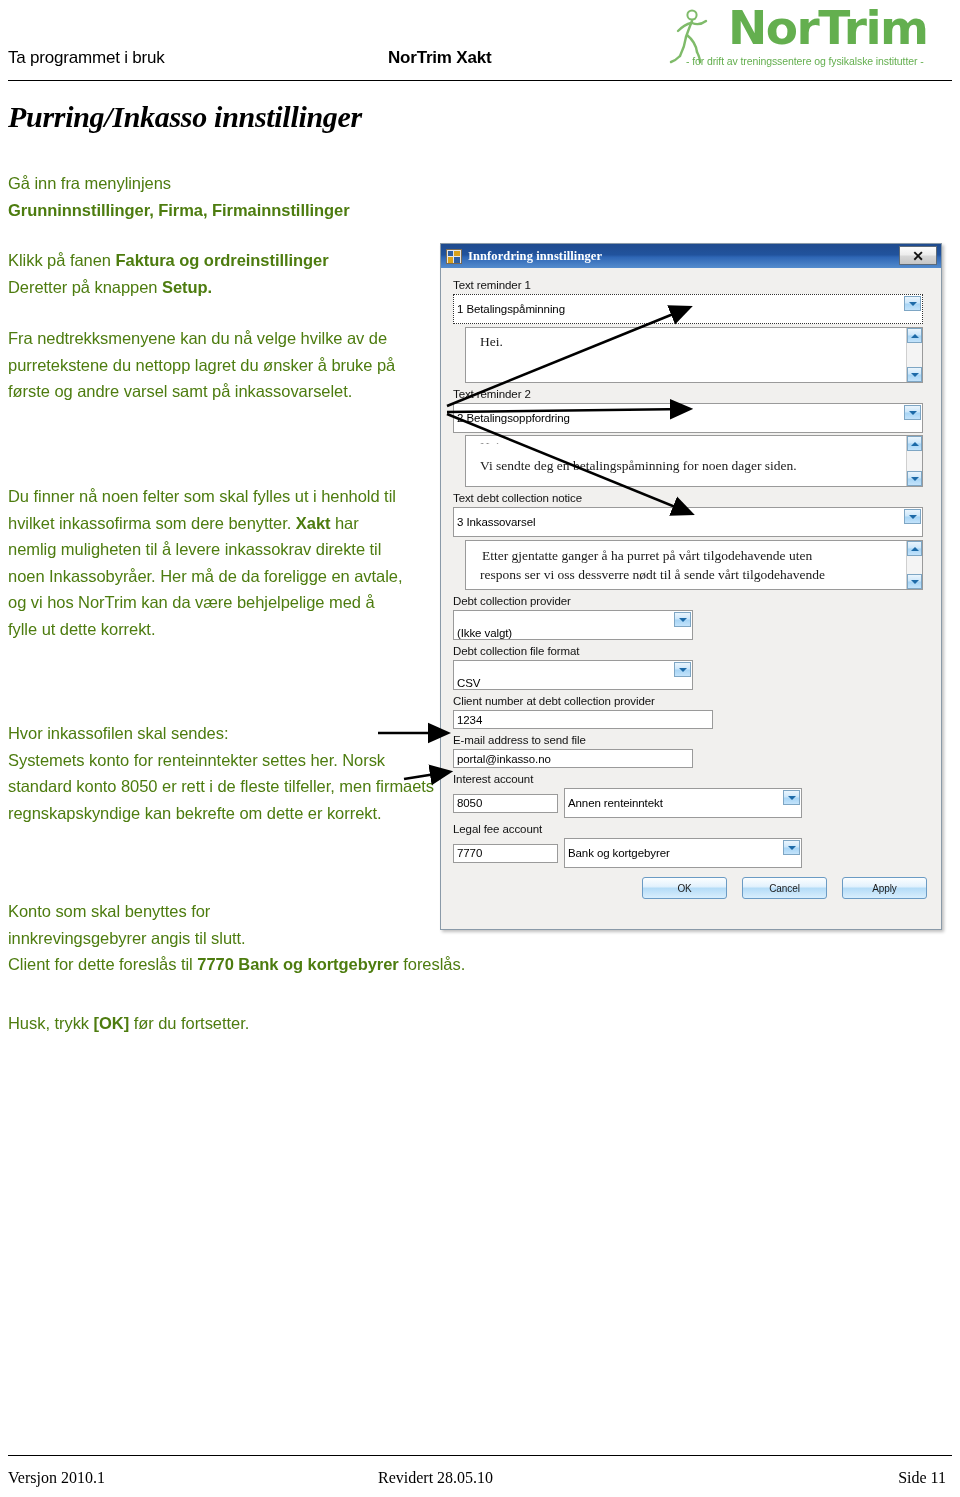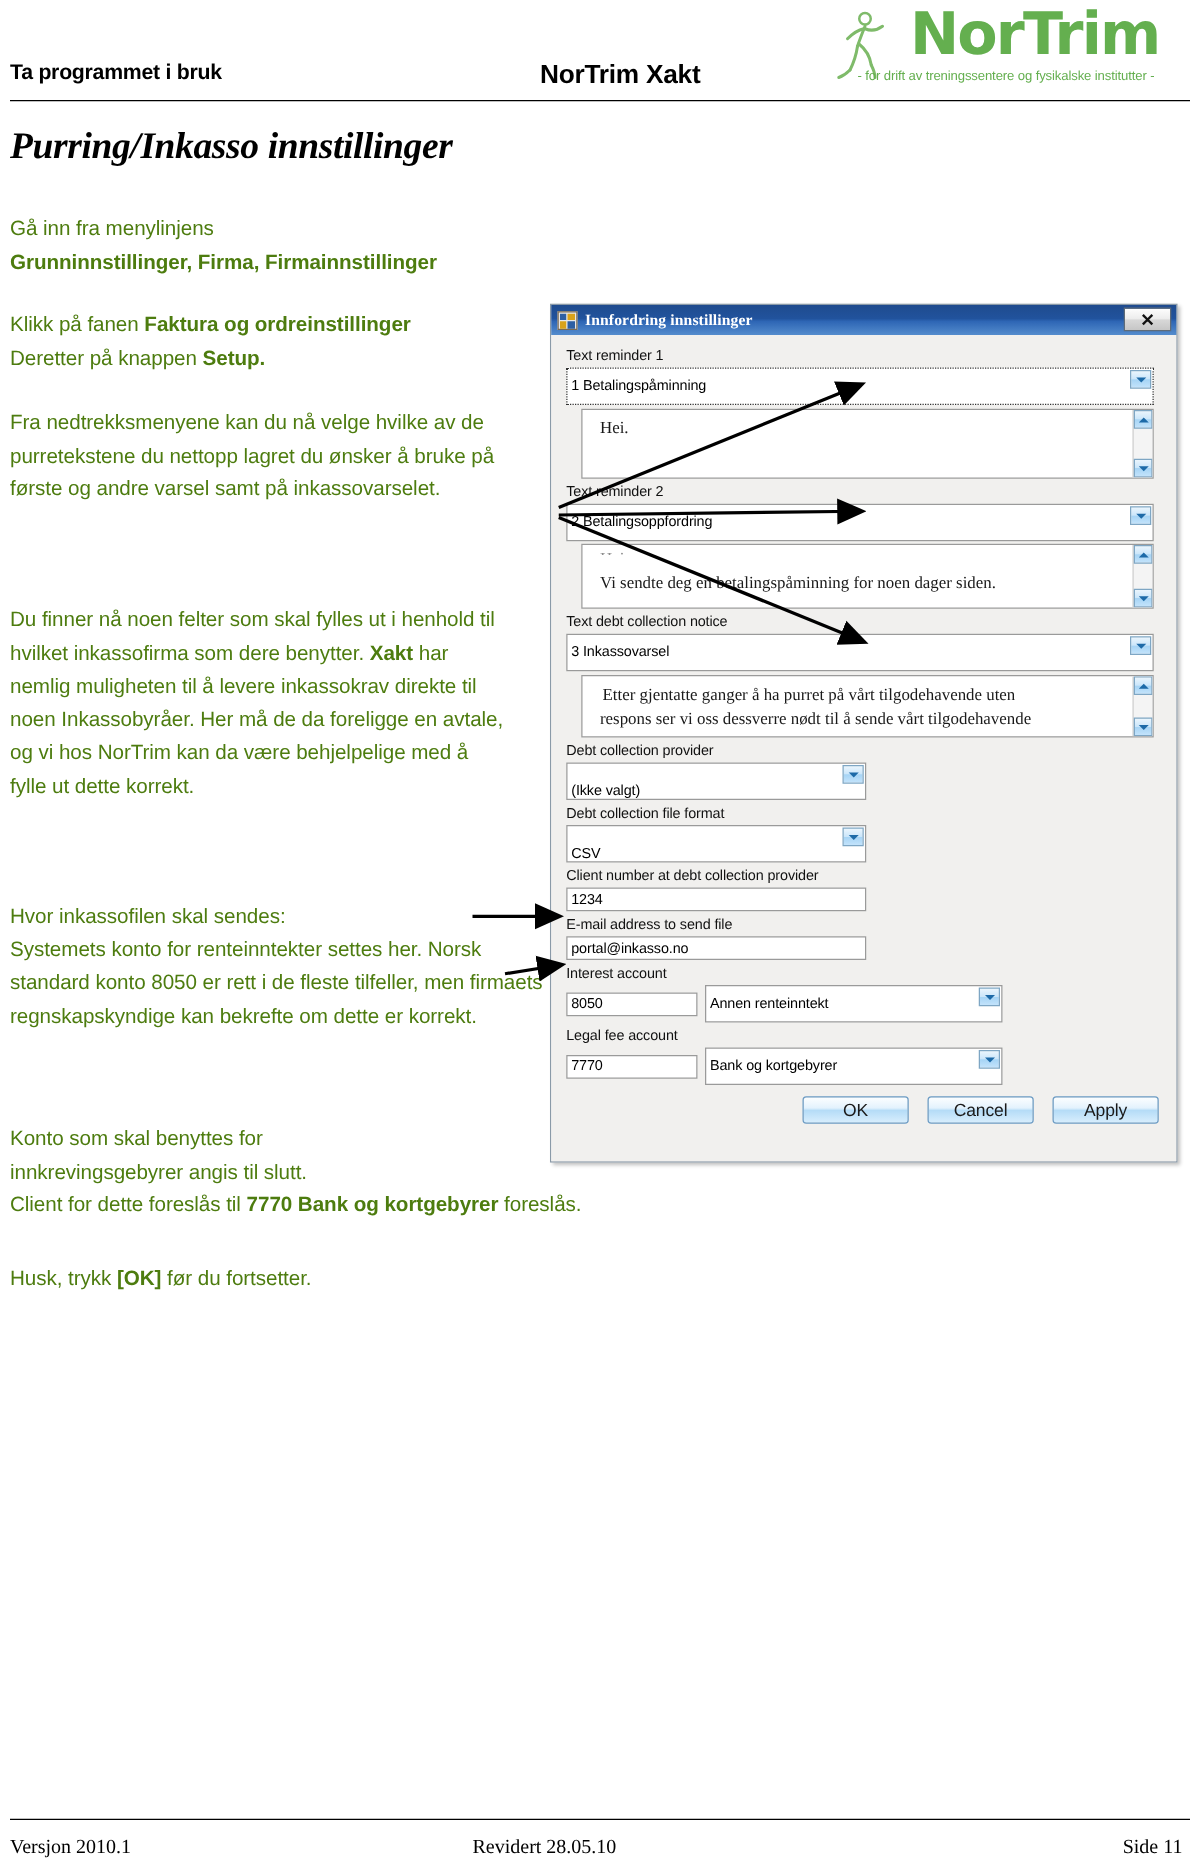--- a/index.html
+++ b/index.html
@@ -12,25 +12,25 @@
     position: relative;
     overflow: hidden;
   }
 
   
   .page-header {
     position: absolute; left:0; top:0; width:960px; height:88px;
   }
   .hdr-left {
     position:absolute; left:8px; top:48px;
-    font-size:17px; font-weight:bold; letter-spacing:-0.2px;
+    font-size:17px; font-weight:normal; letter-spacing:-0.2px;
   }
   .hdr-center {
     position:absolute; left:388px; top:48px;
-    font-size:21px; font-weight:bold; letter-spacing:-0.2px;margin-left:44px;
+    font-size:17px; font-weight:bold; letter-spacing:-0.2px;
   }
   .hdr-rule {
     position:absolute; left:8px; top:80px; width:944px; height:0;
     border-top:1.5px solid #000;
   }
   
   .logo { position:absolute; left:660px; top:2px; width:290px; height:74px; }
   .logo-word {
     position:absolute; left:68px; top:-2px;
     font-family:"DejaVu Sans", sans-serif;
@@ -174,21 +174,21 @@
   }
   .row2 { display:flex; gap:6px; align-items:center; }
   .btnrow {
     position:absolute; right:14px; bottom:30px;
     display:flex; gap:15px;
   }
   .wbtn {
     width:85px; height:22px;
     background: linear-gradient(to bottom,#fcfeff 0%,#e3f2fd 42%,#b5dcf7 52%,#d8eefd 100%);
     border:1px solid #6b9bc4; border-radius:3px;
-    font-size:14px; font-family:"Liberation Sans", sans-serif; color:#1a1a1a;
+    font-size:10px; font-family:"Liberation Sans", sans-serif; color:#1a1a1a;
     display:flex; align-items:center; justify-content:center;
     letter-spacing:-0.1px;
   }
 
   
   .arrows { position:absolute; left:0; top:0; width:960px; height:1497px; pointer-events:none; }
 
   
   .page-footer { position:absolute; left:0; bottom:0; width:960px; height:64px;padding-left:40px; }
   .ftr-rule { position:absolute; left:8px; top:22px; width:944px; border-top:1.5px solid #000; }
@@ -319,21 +319,21 @@
       <span class="arrow"></span>
     </div>
 
     <div class="fld-label">Debt collection file format</div>
     <div class="combo w-sm">
       <span class="cv">CSV</span>
       <span class="arrow"></span>
     </div>
 
     <div class="fld-label">Client number at debt collection provider</div>
-    <div class="tbox" style="width:240px;text-align:right;">
+    <div class="tbox" style="width:260px;text-align:right;">
       <span>1234</span>
     </div>
 
     <div class="fld-label">E-mail address to send file</div>
     <div class="tbox" style="width:240px;">
       <span>portal@inkasso.no</span>
     </div>
 
     <div class="fld-label">Interest account</div>
     <div class="row2">

